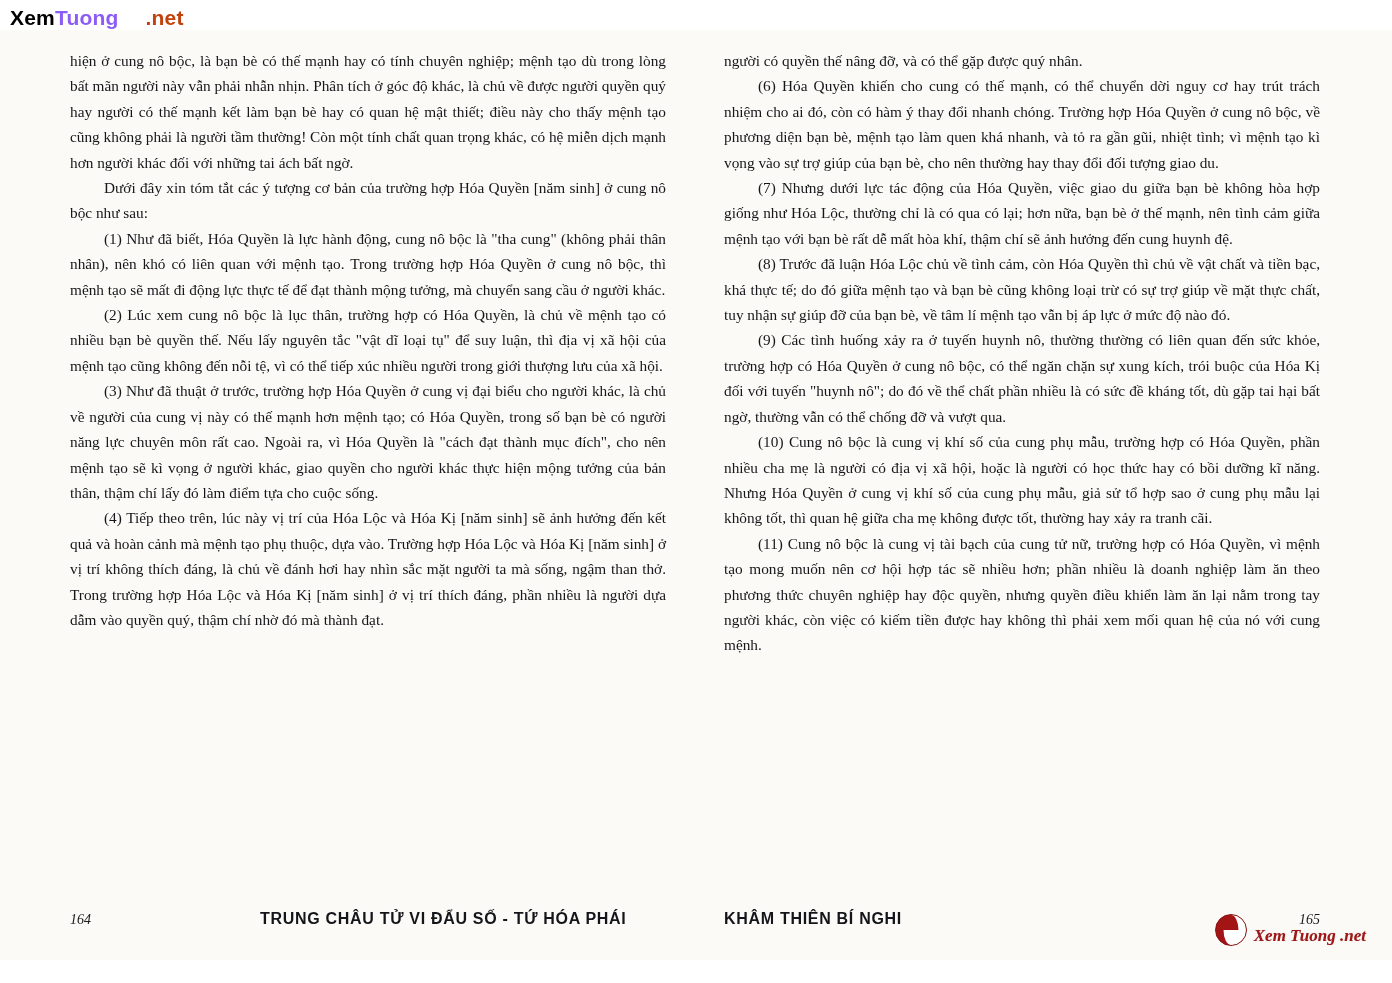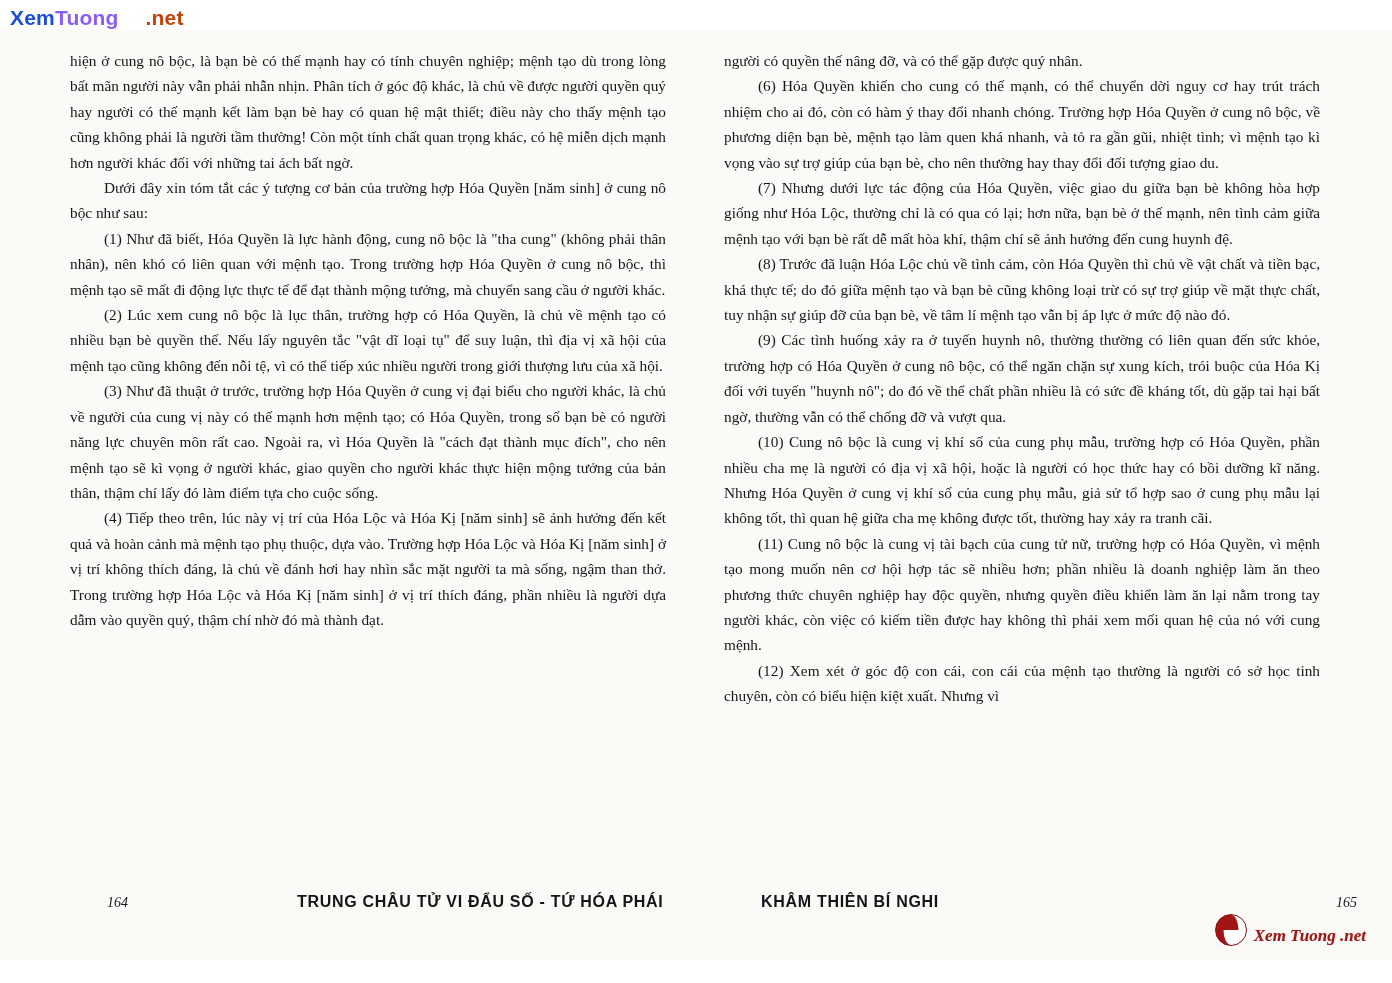--- a/index.html
+++ b/index.html
@@ -19,21 +19,21 @@
   .watermark-top {
     position: absolute;
     left: 10px;
     top: 6px;
     font-family: "Liberation Sans", sans-serif;
     font-size: 21px;
     font-weight: bold;
     letter-spacing: 0.2px;
     white-space: nowrap;
   }
-  .wm-xem { color: #1d4ed8; }
+  .wm-xem { color: #000000; }
   .wm-tuong { color: #8b5cf6; }
   .wm-net { color: #c2410c; margin-left: 27px; }
 
   
   .scan {
     position: absolute;
     left: 0;
     top: 30px;
     width: 1392px;
     height: 930px;
@@ -67,27 +67,26 @@
     margin: 0;
     text-indent: 34px;
   }
   .body-text p.cont {
     text-indent: 0;
   }
 
   
   .footer {
     position: absolute;
-    bottom: 17px;
+    bottom: 0px;
     left: 0;
     width: 100%;
     display: flex;
     align-items: flex-end;
     font-family: "Liberation Sans", sans-serif;
-    margin-left: 37px;
   }
   .footer.left { justify-content: flex-start; }
   .folio {
     font-family: "Liberation Serif", serif;
     font-style: italic;
     font-size: 14px;
     color: #1a1a1a;
   }
   .running-head {
     font-size: 16px;
@@ -191,21 +190,20 @@
 
     <div class="page-col">
       <div class="body-text">
         <p class="cont">người có quyền thế nâng đỡ, và có thể gặp được quý nhân.</p>
         <p>(6) Hóa Quyền khiến cho cung có thế mạnh, có thể chuyển dời nguy cơ hay trút trách nhiệm cho ai đó, còn có hàm ý thay đổi nhanh chóng. Trường hợp Hóa Quyền ở cung nô bộc, về phương diện bạn bè, mệnh tạo làm quen khá nhanh, và tỏ ra gần gũi, nhiệt tình; vì mệnh tạo kì vọng vào sự trợ giúp của bạn bè, cho nên thường hay thay đổi đối tượng giao du.</p>
         <p>(7) Nhưng dưới lực tác động của Hóa Quyền, việc giao du giữa bạn bè không hòa hợp giống như Hóa Lộc, thường chỉ là có qua có lại; hơn nữa, bạn bè ở thế mạnh, nên tình cảm giữa mệnh tạo với bạn bè rất dễ mất hòa khí, thậm chí sẽ ảnh hưởng đến cung huynh đệ.</p>
         <p>(8) Trước đã luận Hóa Lộc chủ về tình cảm, còn Hóa Quyền thì chủ về vật chất và tiền bạc, khá thực tế; do đó giữa mệnh tạo và bạn bè cũng không loại trừ có sự trợ giúp về mặt thực chất, tuy nhận sự giúp đỡ của bạn bè, về tâm lí mệnh tạo vẫn bị áp lực ở mức độ nào đó.</p>
         <p>(9) Các tình huống xảy ra ở tuyến huynh nô, thường thường có liên quan đến sức khỏe, trường hợp có Hóa Quyền ở cung nô bộc, có thể ngăn chặn sự xung kích, trói buộc của Hóa Kị đối với tuyến "huynh nô"; do đó về thể chất phần nhiều là có sức đề kháng tốt, dù gặp tai hại bất ngờ, thường vẫn có thể chống đỡ và vượt qua.</p>
         <p>(10) Cung nô bộc là cung vị khí số của cung phụ mẫu, trường hợp có Hóa Quyền, phần nhiều cha mẹ là người có địa vị xã hội, hoặc là người có học thức hay có bồi dưỡng kĩ năng. Nhưng Hóa Quyền ở cung vị khí số của cung phụ mẫu, giả sử tổ hợp sao ở cung phụ mẫu lại không tốt, thì quan hệ giữa cha mẹ không được tốt, thường hay xảy ra tranh cãi.</p>
         <p>(11) Cung nô bộc là cung vị tài bạch của cung tử nữ, trường hợp có Hóa Quyền, vì mệnh tạo mong muốn nên cơ hội hợp tác sẽ nhiều hơn; phần nhiều là doanh nghiệp làm ăn theo phương thức chuyên nghiệp hay độc quyền, nhưng quyền điều khiển làm ăn lại nằm trong tay người khác, còn việc có kiếm tiền được hay không thì phải xem mối quan hệ của nó với cung mệnh.</p>
-        <p>(12) Xem xét ở góc độ con cái, con cái của mệnh tạo thường là người có sở học tinh chuyên, còn có biểu hiện kiệt xuất. Nhưng vì</p>
       </div>
       <div class="footer">
         <div class="footer-right-inner">
           <span class="running-head">KHÂM THIÊN BÍ NGHI</span>
           <span class="folio">165</span>
         </div>
       </div>
     </div>
 
   </div>

